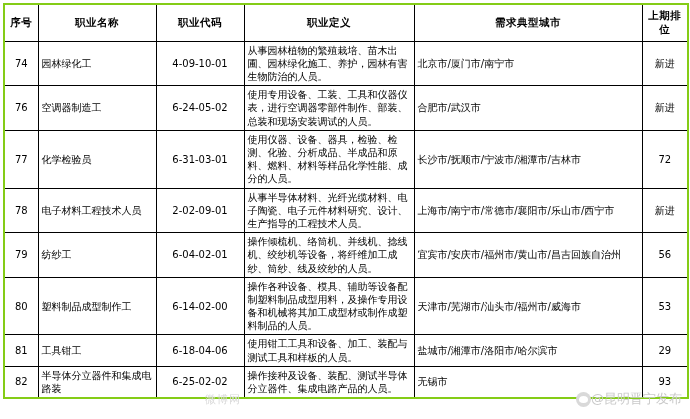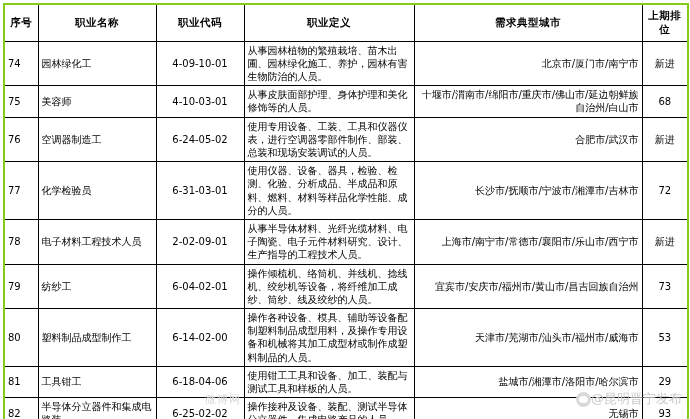--- a/index.html
+++ b/index.html
@@ -46,25 +46,25 @@
     padding: 4px 2px;
     letter-spacing: 0.5px;
   }
   col.c-seq { width: 34px; }
   col.c-name { width: 118px; }
   col.c-code { width: 88px; }
   col.c-def { width: 170px; }
   col.c-city { width: 228px; }
   col.c-rank { width: 46px; }
 
-  td.seq { text-align: left; font-size: 10px; }
+  td.seq { text-align: center; font-size: 10px; }
   td.name { text-align: left; font-size: 10px; }
   td.code { text-align: center; font-size: 9.5px; letter-spacing: 0px; }
   td.def { text-align: left; font-size: 9.5px; }
-  td.city { text-align: right; font-size: 9.5px; }
+  td.city { text-align: left; font-size: 9.5px; }
   td.rank { text-align: center; font-size: 10px; }
 
   .watermark-center {
     position: absolute;
     left: 205px;
     top: 392px;
     font-size: 11px;
     color: #d8d8d8;
     letter-spacing: 1px;
     font-family: "DejaVu Sans", "Liberation Sans", sans-serif;
@@ -127,28 +127,20 @@
     <tbody>
       <tr>
         <td class="seq">74</td>
         <td class="name">园林绿化工</td>
         <td class="code">4-09-10-01</td>
         <td class="def">从事园林植物的繁殖栽培、苗木出圃、园林绿化施工、养护，园林有害生物防治的人员。</td>
         <td class="city">北京市/厦门市/南宁市</td>
         <td class="rank">新进</td>
       </tr>
       <tr>
-        <td class="seq">75</td>
-        <td class="name">美容师</td>
-        <td class="code">4-10-03-01</td>
-        <td class="def">从事皮肤面部护理、身体护理和美化修饰等的人员。</td>
-        <td class="city">十堰市/渭南市/绵阳市/重庆市/佛山市/延边朝鲜族自治州/白山市</td>
-        <td class="rank">68</td>
-      </tr>
-      <tr>
         <td class="seq">76</td>
         <td class="name">空调器制造工</td>
         <td class="code">6-24-05-02</td>
         <td class="def">使用专用设备、工装、工具和仪器仪表，进行空调器零部件制作、部装、总装和现场安装调试的人员。</td>
         <td class="city">合肥市/武汉市</td>
         <td class="rank">新进</td>
       </tr>
       <tr>
         <td class="seq">77</td>
         <td class="name">化学检验员</td>
@@ -164,21 +156,21 @@
         <td class="def">从事半导体材料、光纤光缆材料、电子陶瓷、电子元件材料研究、设计、生产指导的工程技术人员。</td>
         <td class="city">上海市/南宁市/常德市/襄阳市/乐山市/西宁市</td>
         <td class="rank">新进</td>
       </tr>
       <tr>
         <td class="seq">79</td>
         <td class="name">纺纱工</td>
         <td class="code">6-04-02-01</td>
         <td class="def">操作倾梳机、络筒机、并线机、捻线机、绞纱机等设备，将纤维加工成纱、筒纱、线及绞纱的人员。</td>
         <td class="city">宜宾市/安庆市/福州市/黄山市/昌吉回族自治州</td>
-        <td class="rank">73</td>
+        <td class="rank">56</td>
       </tr>
       <tr>
         <td class="seq">80</td>
         <td class="name">塑料制品成型制作工</td>
         <td class="code">6-14-02-00</td>
         <td class="def">操作各种设备、模具、辅助等设备配制塑料制品成型用料，及操作专用设备和机械将其加工成型材或制作成塑料制品的人员。</td>
         <td class="city">天津市/芜湖市/汕头市/福州市/威海市</td>
         <td class="rank">53</td>
       </tr>
       <tr>

